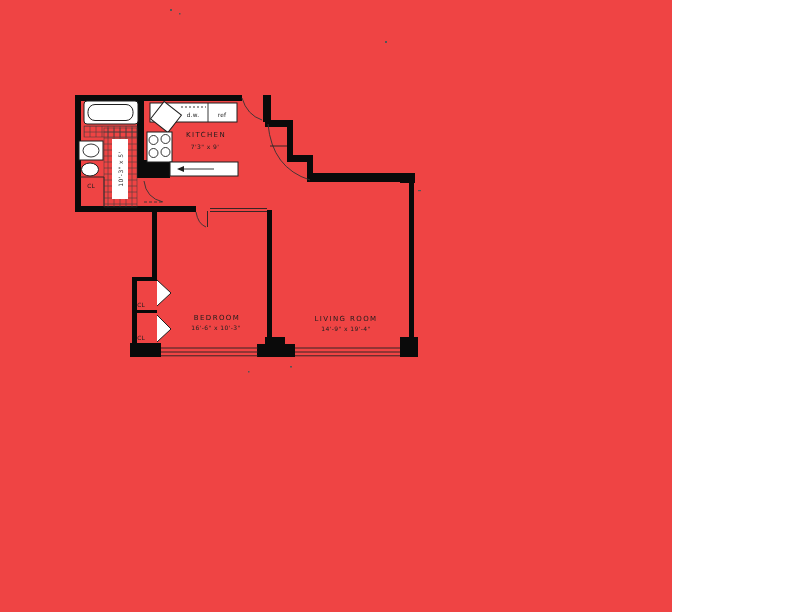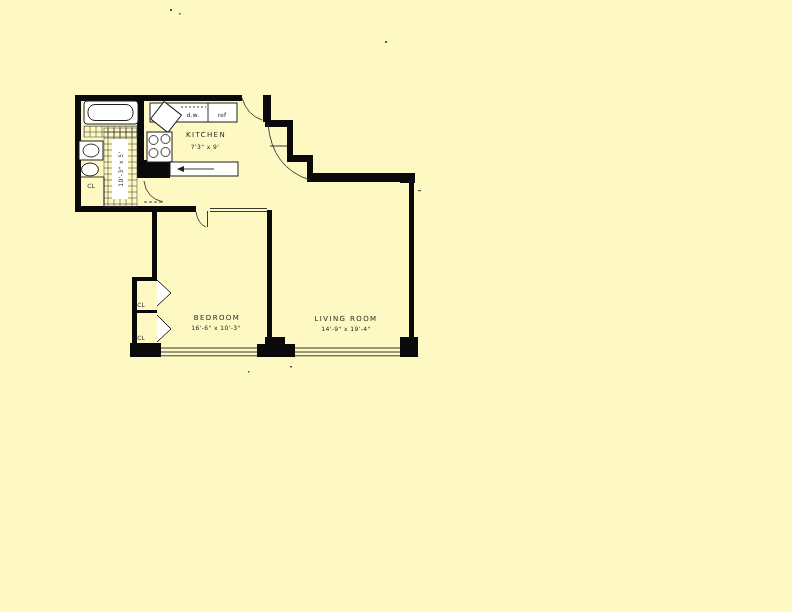--- a/index.html
+++ b/index.html
@@ -5,23 +5,23 @@
   html, body {
     margin: 0;
     padding: 0;
     background: #ffffff;
     width: 792px;
     height: 612px;
     overflow: hidden;
   }
   .scan-page {
     position: relative;
-    width: 792px;
+    width: 672px;
     height: 612px;
-    background: #fef9c3;
+    background: #ef4444;
   }
   svg {
     display: block;
   }
   .room-name {
     font-family: "DejaVu Sans", "Liberation Sans", sans-serif;
     font-size: 7px;
     letter-spacing: 1.4px;
     fill: #1c1c1c;
   }

